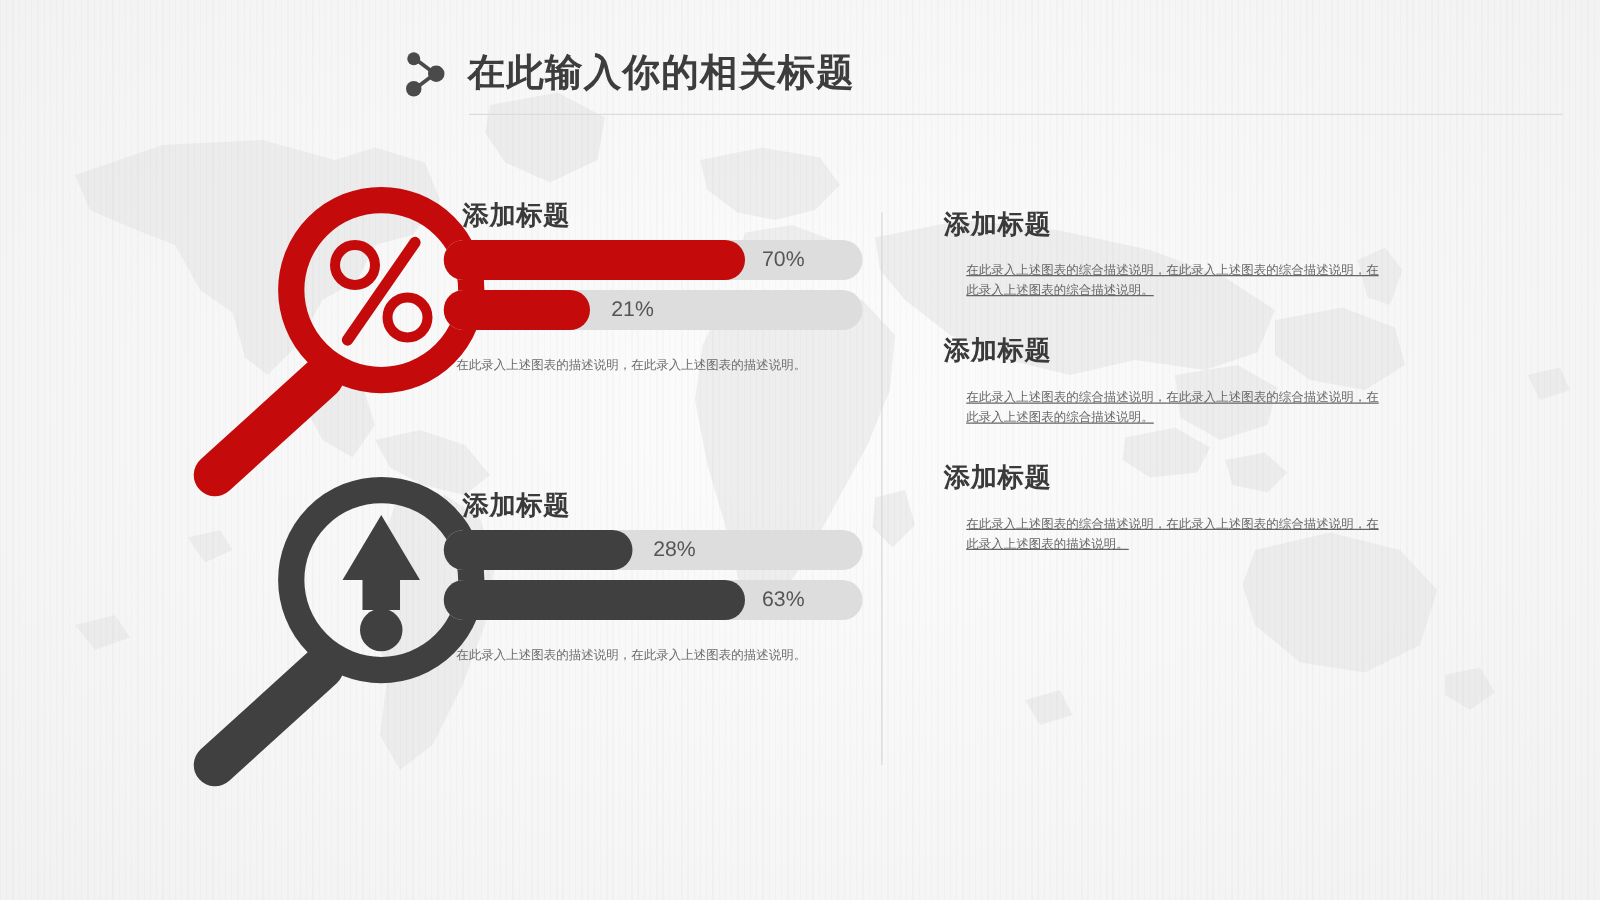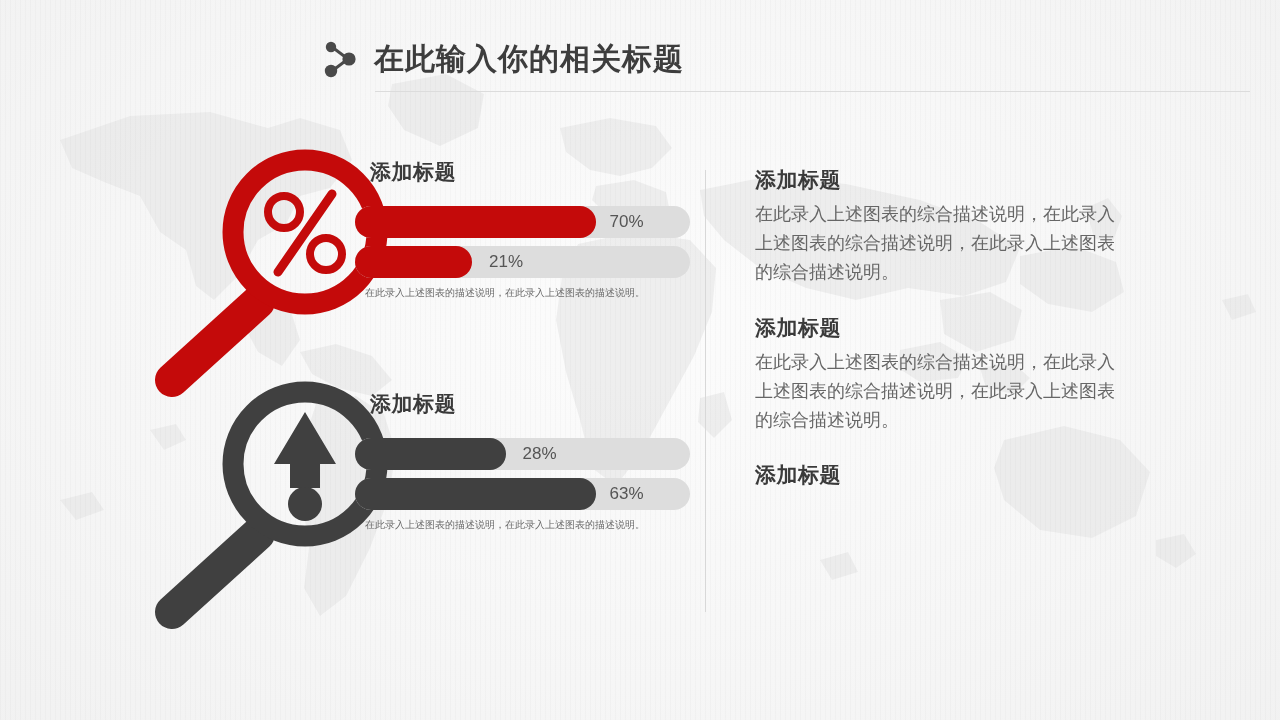--- a/index.html
+++ b/index.html
@@ -116,21 +116,21 @@
     font-weight: bold;
     color: #3a3a3a;
     letter-spacing: 0.5px;
     white-space: nowrap;
   }
 
   
   .bars {
     position: absolute;
     left: 205px;
-    top: 56px;
+    top: 42px;
     width: 335px;
   }
   .bar-row {
     position: relative;
     height: 32px;
     margin-bottom: 8px;
   }
   .bar-track {
     position: absolute;
     left: 0;
@@ -181,24 +181,25 @@
   .right-item:last-child { margin-bottom: 0; }
   .right-heading {
     font-size: 21px;
     font-weight: bold;
     color: #3a3a3a;
     letter-spacing: 0.5px;
     margin: 0 0 9px 0;
     line-height: 1.1;
   }
   .right-text {
-    font-size: 18px;
+    font-size: 10px;
     line-height: 1.62;
     color: #666666;
-    margin: 0;
+    margin: 18px;
+    text-decoration: underline;
   }
 </style>
 </head>
 <body>
 
 <div id="slide">
 
   <div class="bg-base"></div>
 
   <svg class="bg-map" viewBox="0 0 1280 720" preserveAspectRatio="none" aria-hidden="true">
@@ -325,17 +326,18 @@
       <div class="right-text">在此录入上述图表的综合描述说明，在此录入上述图表的综合描述说明，在此录入上述图表的综合描述说明。</div>
     </div>
 
     <div class="right-item">
       <div class="right-heading">添加标题</div>
       <div class="right-text">在此录入上述图表的综合描述说明，在此录入上述图表的综合描述说明，在此录入上述图表的综合描述说明。</div>
     </div>
 
     <div class="right-item">
       <div class="right-heading">添加标题</div>
+      <div class="right-text">在此录入上述图表的综合描述说明，在此录入上述图表的综合描述说明，在此录入上述图表的描述说明。</div>
     </div>
 
   </div>
 
 </div>
 
 </body></html>

